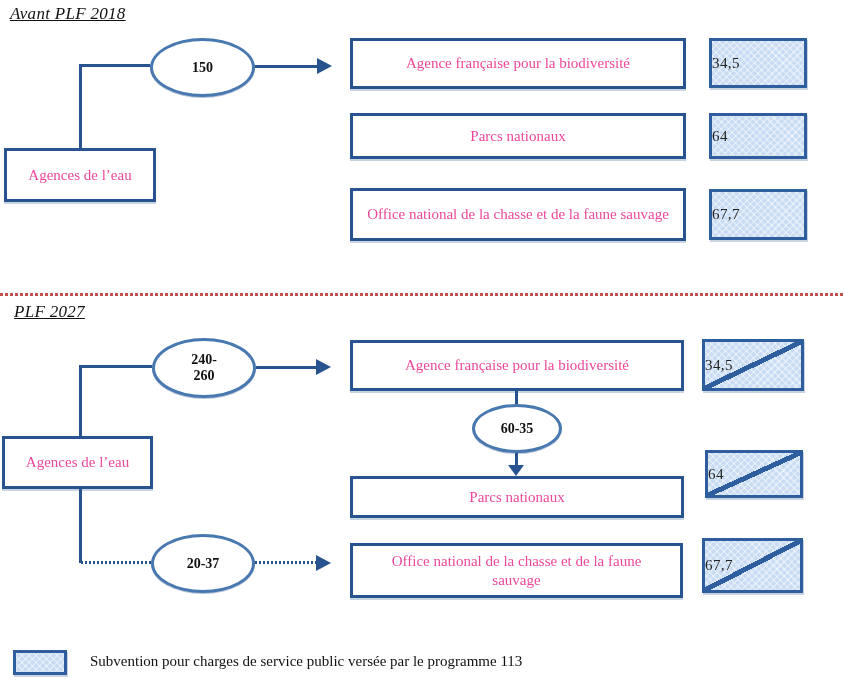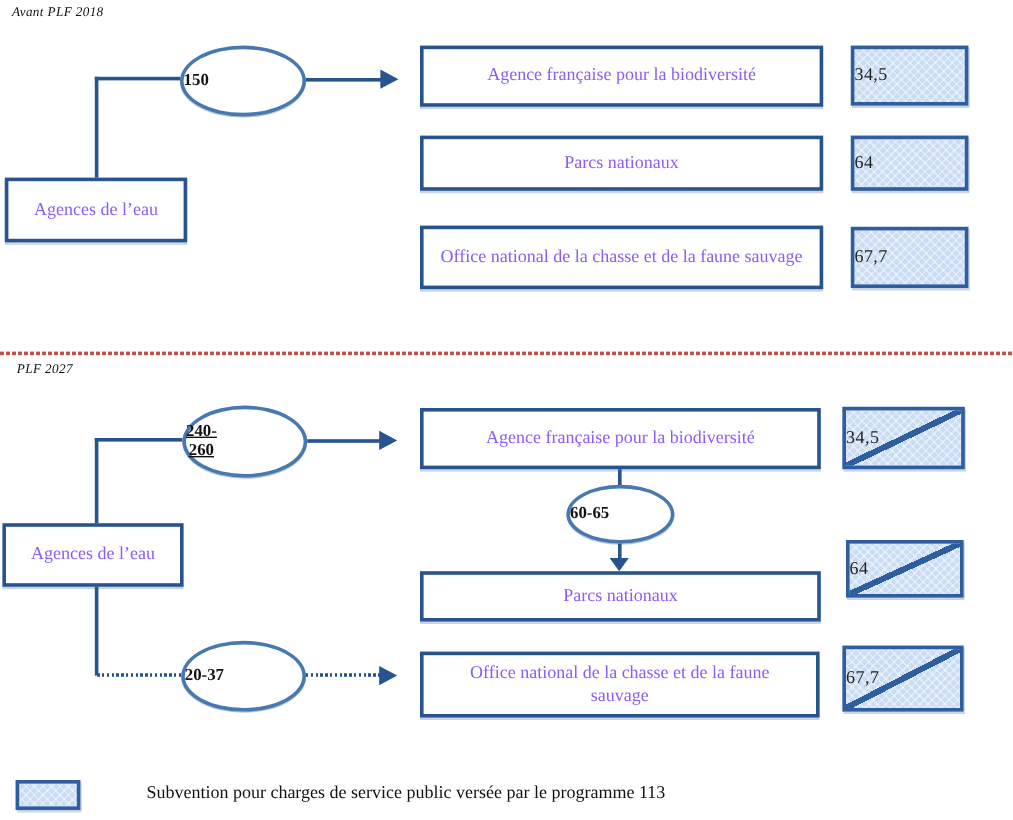--- a/index.html
+++ b/index.html
@@ -9,26 +9,26 @@
     --valfill:#CADCF4;
     --ellipse:#4878B0;
     --red:#C0504D;
   }
   html,body{margin:0;padding:0;background:#ffffff;}
   body{font-family:"Liberation Serif","DejaVu Serif",serif;color:#1a1a1a;}
   #canvas{position:relative;width:844px;height:683px;background:#fff;overflow:hidden;}
 
   .abs{position:absolute;}
 
-  .section-title{font-style:italic;font-size:11px;letter-spacing:.3px;color:#111;}
+  .section-title{font-style:italic;font-size:17px;letter-spacing:.3px;color:#111;text-decoration:underline;}
 
   .node-box{
     box-sizing:border-box;background:#fff;border:3px solid var(--boxborder);
     display:flex;align-items:center;justify-content:center;text-align:center;
-    font-size:15px;line-height:1.25;padding:2px 14px;color:#8b5cf6;
+    font-size:15px;line-height:1.25;padding:2px 14px;color:#ec4899;
     box-shadow:0 2px 0 rgba(39,84,142,.25);
   }
 
   .val-box{
     box-sizing:border-box;border:3px solid var(--valborder);
     background-color:var(--valfill);
     background-image:
       repeating-linear-gradient(45deg, rgba(255,255,255,.40) 0 1.5px, transparent 1.5px 5px),
       repeating-linear-gradient(135deg, rgba(255,255,255,.40) 0 1.5px, transparent 1.5px 5px);
     display:flex;align-items:center;justify-content:flex-start;
@@ -37,25 +37,25 @@
   }
   .val-box.crossed{
     background-image:
       linear-gradient(to bottom right, transparent calc(50% - 2.5px), var(--valborder) calc(50% - 2.5px) calc(50% + 2.5px), transparent calc(50% + 2.5px)),
       repeating-linear-gradient(45deg, rgba(255,255,255,.40) 0 1.5px, transparent 1.5px 5px),
       repeating-linear-gradient(135deg, rgba(255,255,255,.40) 0 1.5px, transparent 1.5px 5px);
   }
 
   .ellipse{
     box-sizing:border-box;border:3px solid var(--ellipse);border-radius:50%;
-    background:#fff;display:flex;align-items:center;
+    background:#fff;display:flex;align-items:center;justify-content:center;
     font-weight:bold;font-size:14px;text-align:center;color:#111;
     box-shadow:0 1px 0 rgba(39,84,142,.35);
   }
-  .pre{white-space:pre-line;line-height:1.15;text-decoration:underline;}
+  .pre{white-space:pre-line;line-height:1.15;}
 
   .line-h{height:3px;background:var(--line);}
   .line-v{width:3px;background:var(--line);}
   .dot-h{height:3px;background-image:repeating-linear-gradient(90deg, var(--line) 0 2px, transparent 2px 4px);}
 
   .arrowhead-right{width:0;height:0;border-top:8px solid transparent;border-bottom:8px solid transparent;border-left:15px solid var(--line);}
   .arrowhead-down{width:0;height:0;border-left:8px solid transparent;border-right:8px solid transparent;border-top:11px solid var(--line);}
 
   .divider-red{height:3px;background-image:repeating-linear-gradient(90deg, var(--red) 0 3px, transparent 3px 5px);}
 
@@ -122,21 +122,21 @@
 
   <div class="abs node-box" style="left:350px;top:340px;width:334px;height:51px;">
     <span>Agence française pour la biodiversité</span>
   </div>
   <div class="abs val-box crossed" style="left:702px;top:339px;width:102px;height:52px;">
     <span>34,5</span>
   </div>
 
   <div class="abs line-v" style="left:515px;top:391px;height:14px;"></div>
   <div class="abs ellipse" style="left:472px;top:404px;width:90px;height:49px;">
-    <span>60-65</span>
+    <span>60-35</span>
   </div>
   <div class="abs line-v" style="left:515px;top:453px;height:13px;"></div>
   <div class="abs arrowhead-down" style="left:508px;top:465px;"></div>
 
   <div class="abs node-box" style="left:350px;top:476px;width:334px;height:42px;">
     <span>Parcs nationaux</span>
   </div>
   <div class="abs val-box crossed" style="left:705px;top:450px;width:98px;height:48px;">
     <span>64</span>
   </div>
@@ -150,15 +150,15 @@
   <div class="abs arrowhead-right" style="left:316px;top:555px;"></div>
 
   <div class="abs node-box" style="left:350px;top:543px;width:333px;height:55px;">
     <span>Office national de la chasse et de la faune sauvage</span>
   </div>
   <div class="abs val-box crossed" style="left:702px;top:538px;width:101px;height:55px;">
     <span>67,7</span>
   </div>
 
   <div class="abs val-box" style="left:13px;top:650px;width:54px;height:25px;"></div>
-  <div class="abs legend-label" style="left:90px;top:653px;margin-left:32px;">Subvention pour charges de service public versée par le programme 113</div>
+  <div class="abs legend-label" style="left:90px;top:653px;">Subvention pour charges de service public versée par le programme 113</div>
 
 </div>
 
 </body></html>

